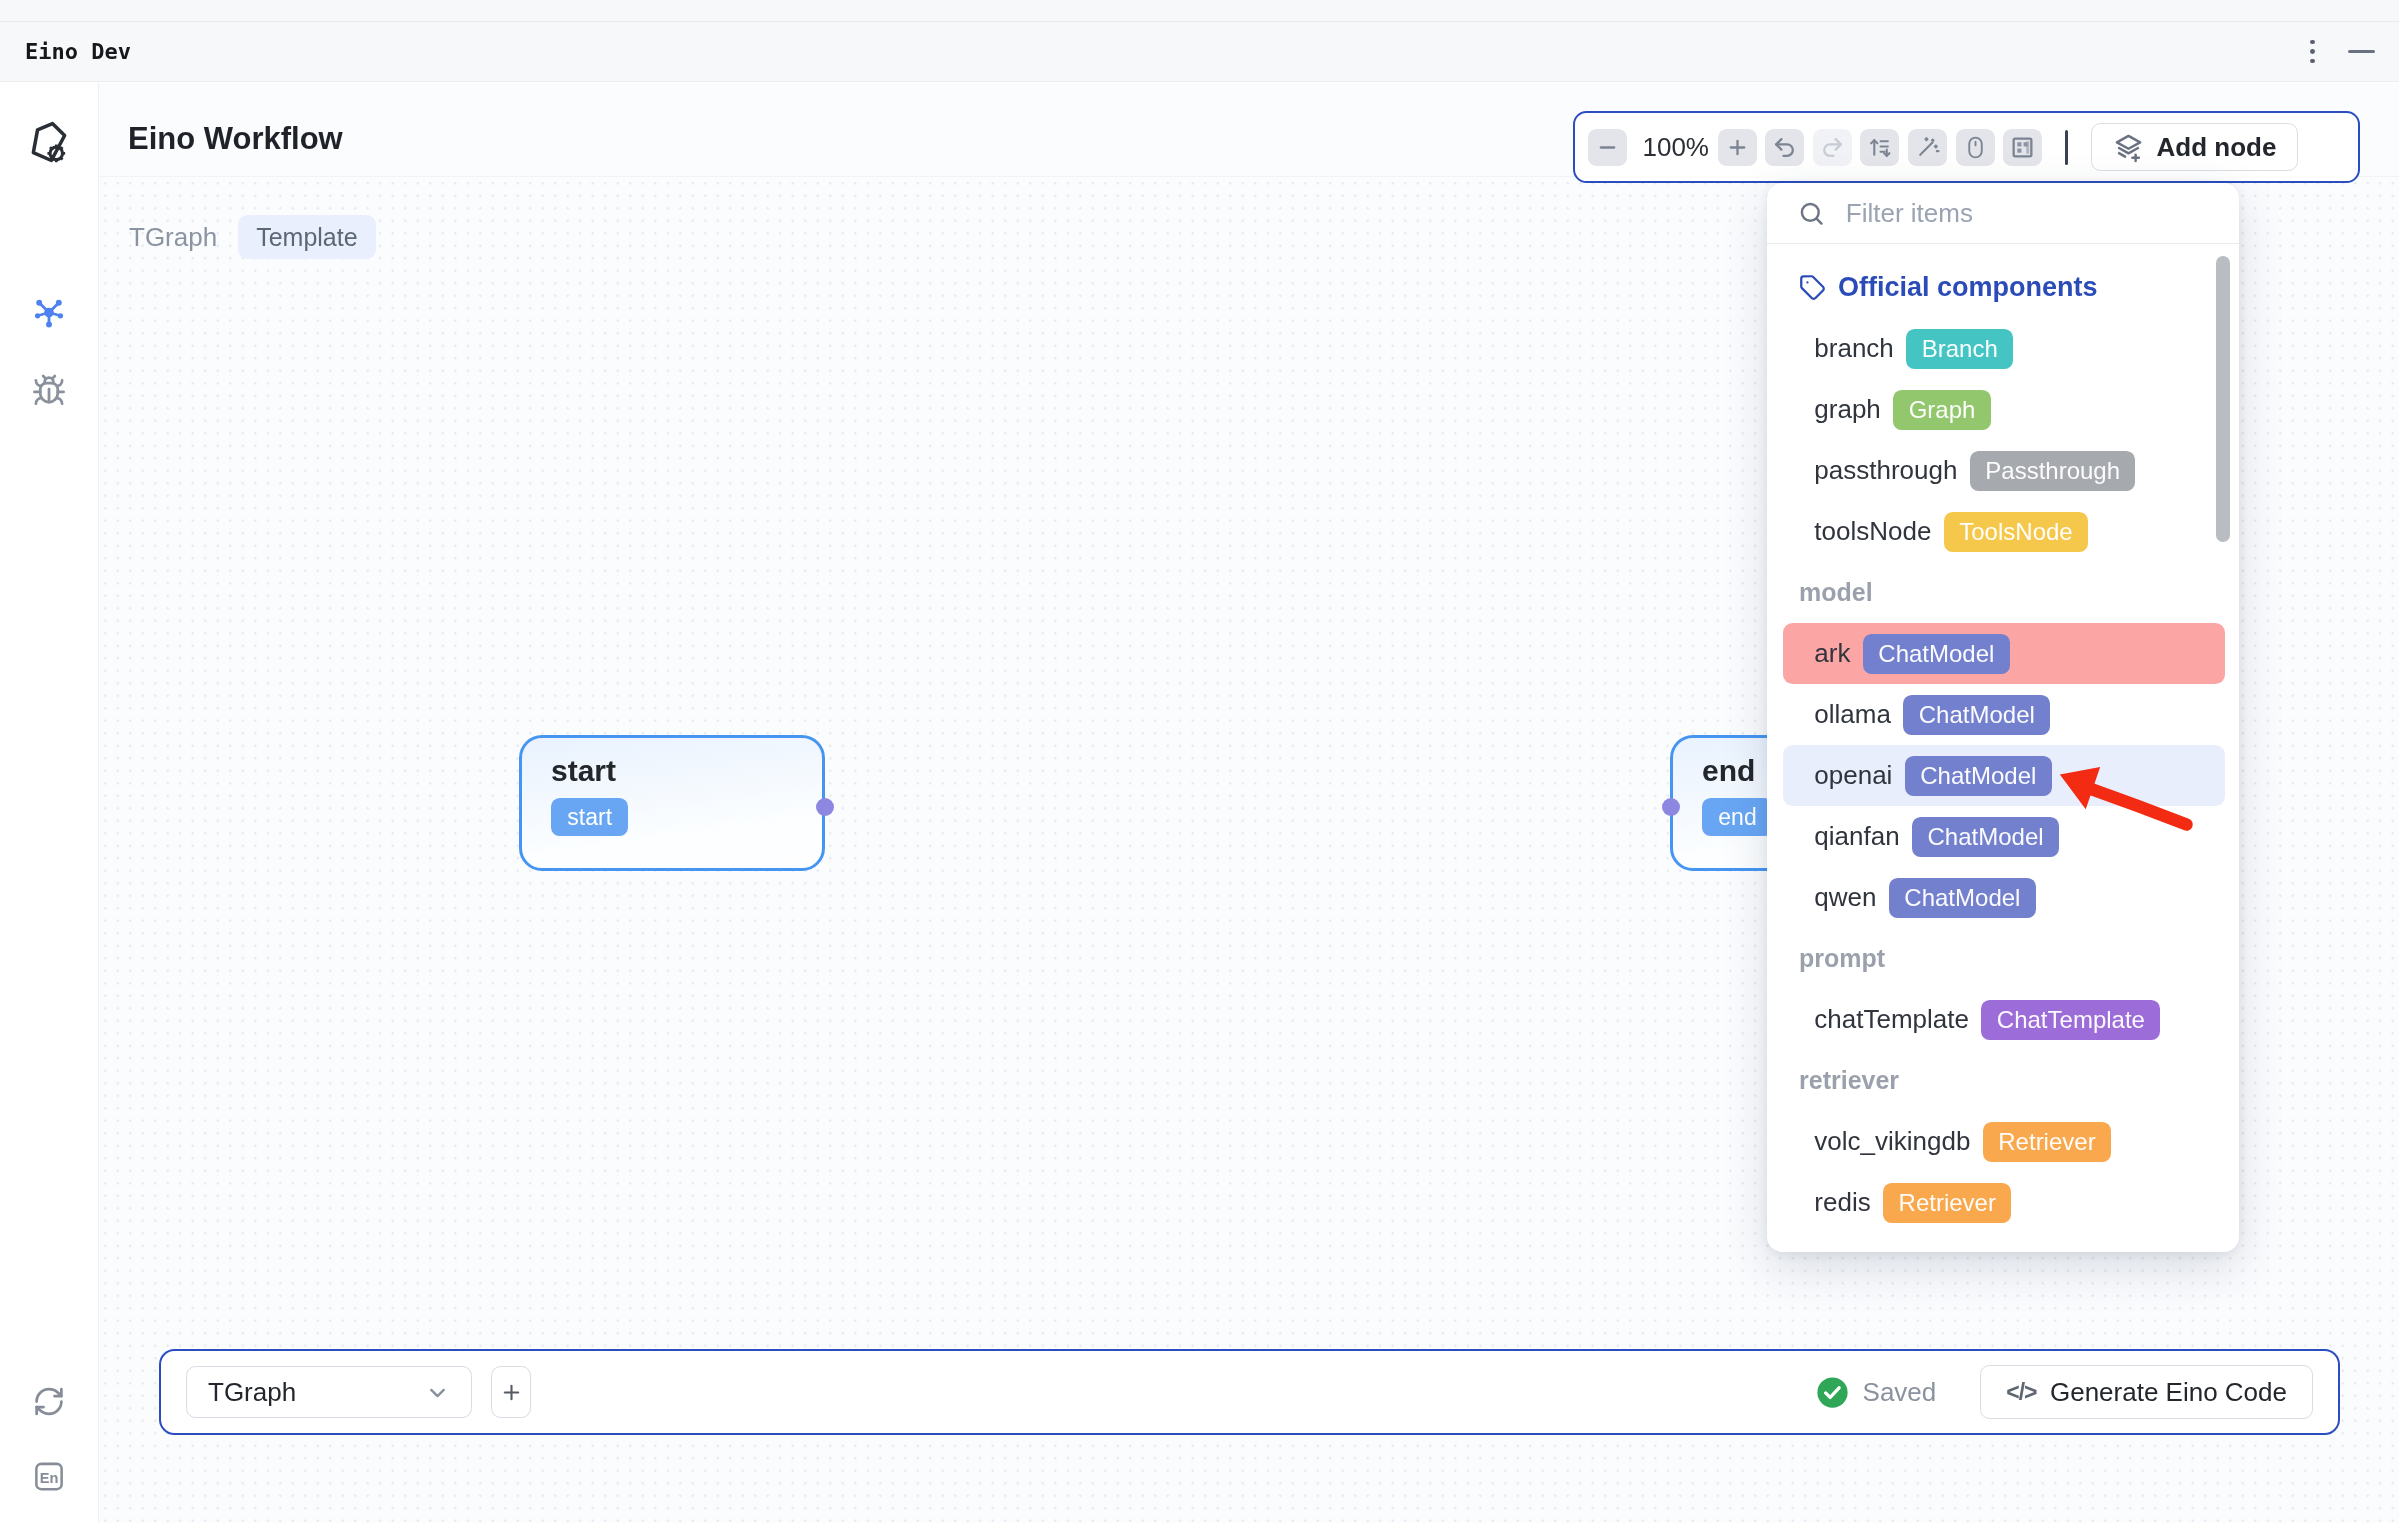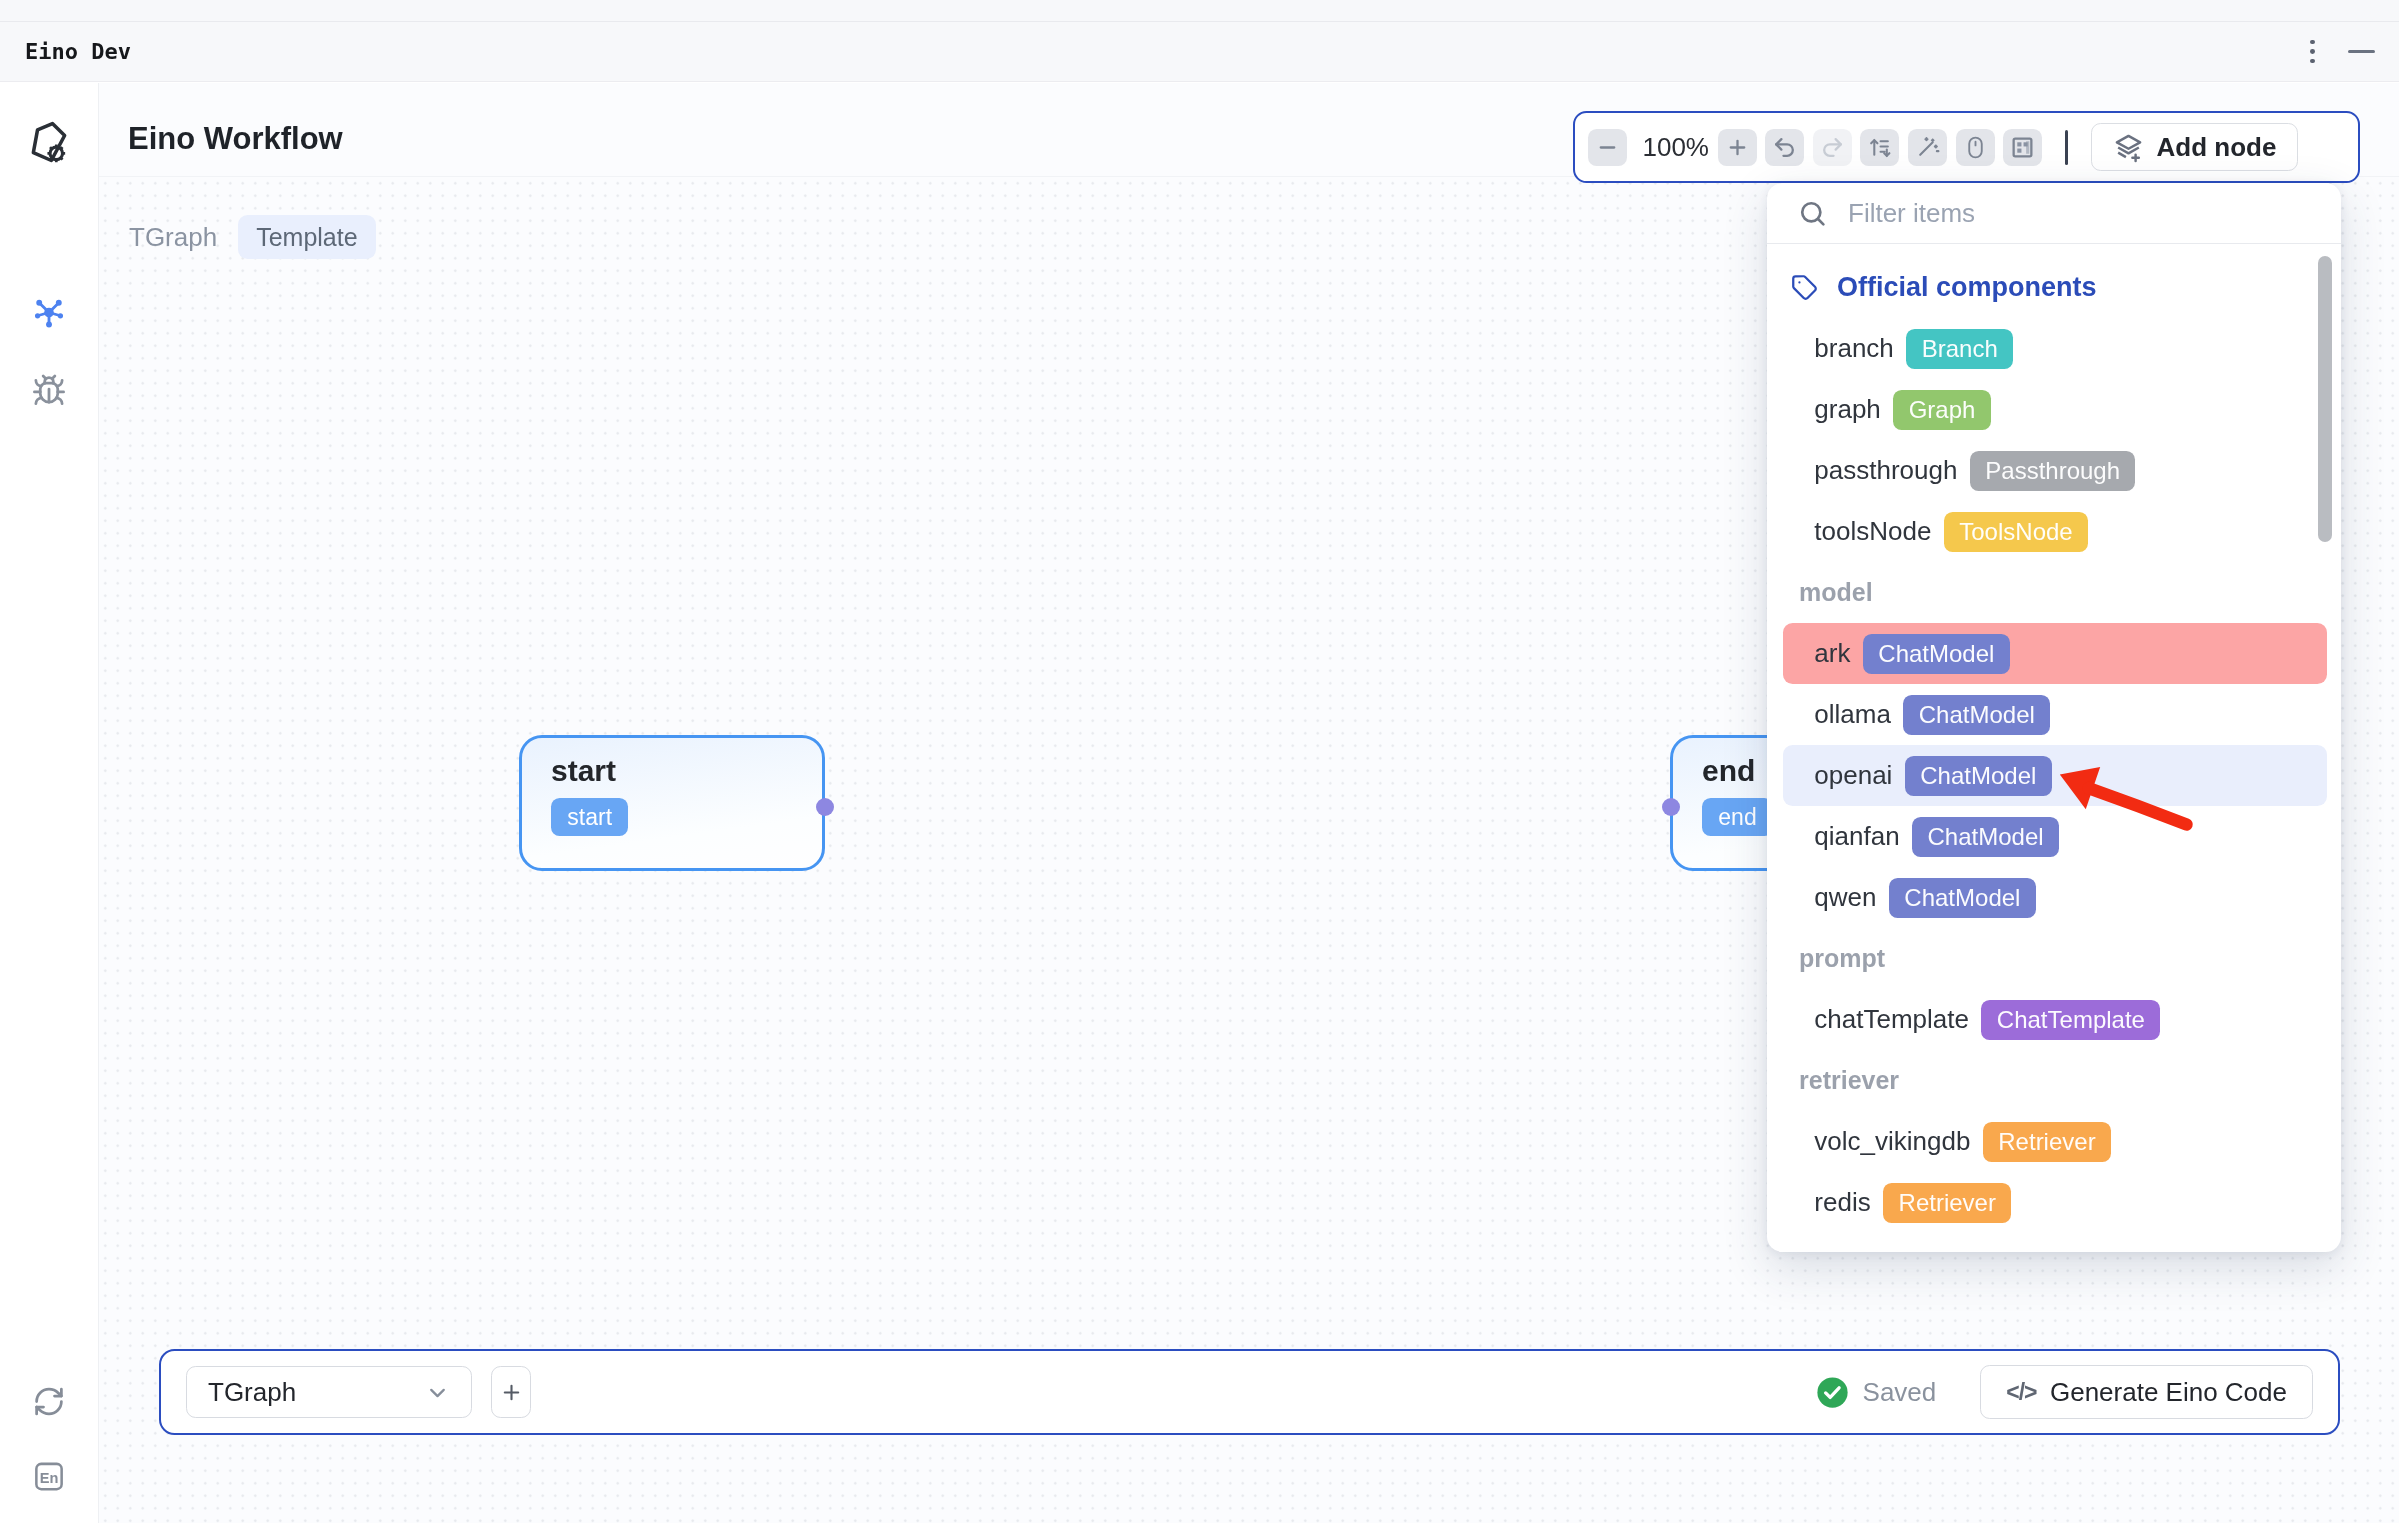--- a/index.html
+++ b/index.html
@@ -47,29 +47,29 @@
   .tb-btn{width:39px;height:37px;border-radius:8.6px;background:#e3e5ea;display:flex;align-items:center;justify-content:center;flex:none;}
   .tb-btn svg{stroke:#7c8492;}
   .tb-btn.disabled{background:#f1f2f5;}
   .tb-btn.disabled svg{stroke:#c7ccd4;}
   .zoom-label{font-size:26px;color:#2b2e34;min-width:73px;text-align:right;flex:none;}
   .tb-divider{width:2.9px;height:35px;background:#3a4252;margin:0 14.4px;border-radius:1.9px;flex:none;}
   .add-node-btn{height:48px;border:1.9px solid #dbdee3;border-radius:9.6px;background:#fff;display:flex;align-items:center;
                 gap:12.5px;padding:0 21px;font-size:26px;color:#23262c;flex:none;font-weight:bold;}
 
   
-  .panel{position:absolute;left:1767px;top:183px;width:574px;height:1069px;background:#fff;border-radius:15.4px;
+  .panel{position:absolute;left:1767px;top:183px;width:472px;height:1069px;background:#fff;border-radius:15.4px;
          box-shadow:0 15.4px 46px rgba(40,55,90,0.16),0 1.9px 9.6px rgba(40,55,90,0.08);z-index:20;box-sizing:border-box;}
   .panel-search{height:60px;display:flex;align-items:center;padding-left:31px;border-bottom:1.9px solid #e8eaee;gap:19px;}
   .panel-search input{border:none;outline:none;font-size:26px;color:#333a44;width:423px;background:transparent;
                       font-family:"Liberation Sans",sans-serif;}
   .panel-search input::placeholder{color:#9aa3b2;}
   .panel-list{position:absolute;left:0;right:0;top:61px;bottom:0;padding-top:13.4px;overflow:hidden;}
   .row{height:61px;display:flex;align-items:center;}
-  .row.heading{padding-left:24px;gap:19px;font-size:27px;font-weight:bold;color:#2b4cb8;}
+  .row.heading{padding-left:32px;gap:12px;font-size:27px;font-weight:bold;color:#2b4cb8;}
   .row.section{padding-left:32px;font-size:25px;font-weight:bold;color:#9ba1ac;}
   .row.item{margin:0 14.4px 0 16.3px;padding-left:31px;border-radius:9.6px;}
   .row.item .lbl{font-size:26px;color:#30353d;}
   .badge{margin-left:12.5px;padding:5.8px 15.4px;border-radius:8.6px;font-size:24px;color:rgba(255,255,255,0.97);}
   .scroll-thumb{position:absolute;right:8.6px;top:73px;width:14.4px;height:286px;border-radius:7.7px;background:#b9bcc1;}
 
   
   .red-arrow{position:absolute;left:2056px;top:765px;width:144px;height:72px;z-index:40;}
 
   

